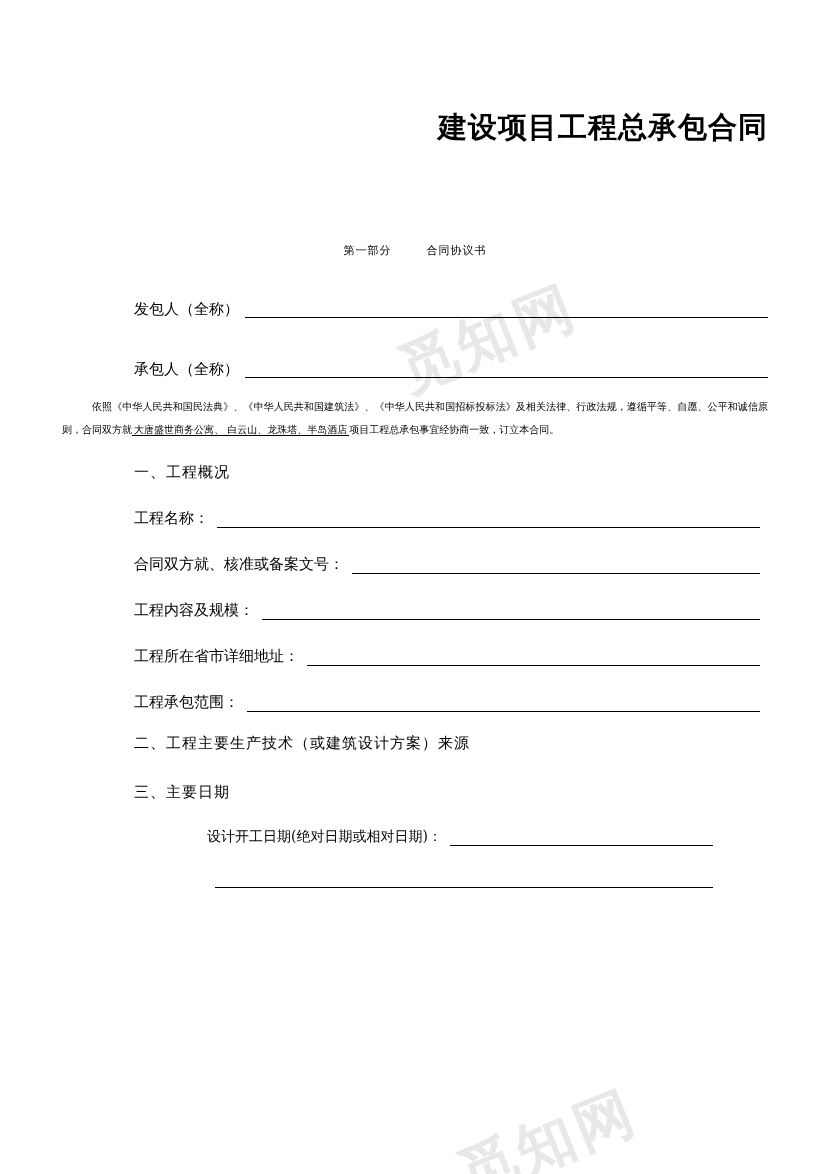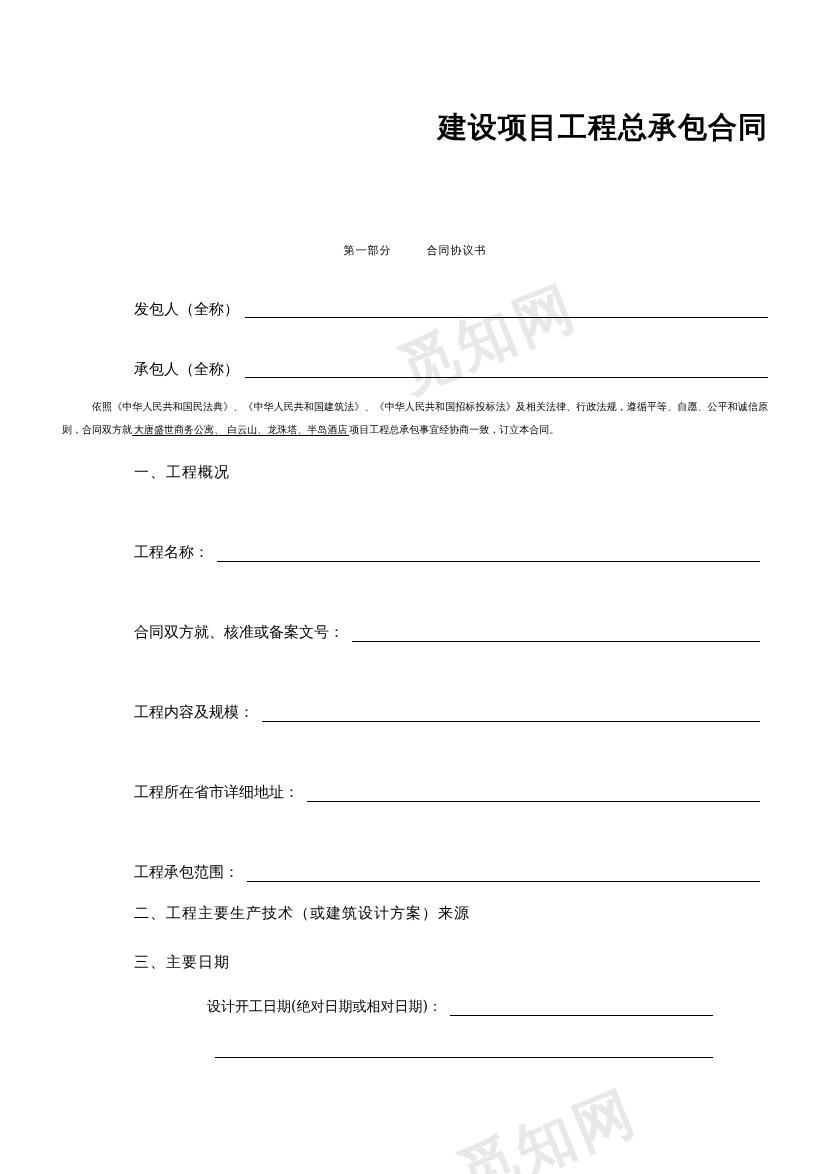--- a/index.html
+++ b/index.html
@@ -88,21 +88,21 @@
     letter-spacing: 1px;
   }
   .field-row {
     display: flex;
     align-items: flex-end;
     font-size: 15px;
     margin-top: 27px;
     padding-left: 72px;
     padding-right: 8px;
   }
-  .field-row .label { white-space: nowrap; margin-top: 34px; }
+  .field-row .label { white-space: nowrap; }
   .field-row .blank {
     flex: 1;
     border-bottom: 1px solid #000;
     height: 16px;
     margin-left: 8px;
   }
   .date-row {
     display: flex;
     align-items: flex-end;
     font-size: 14px;

